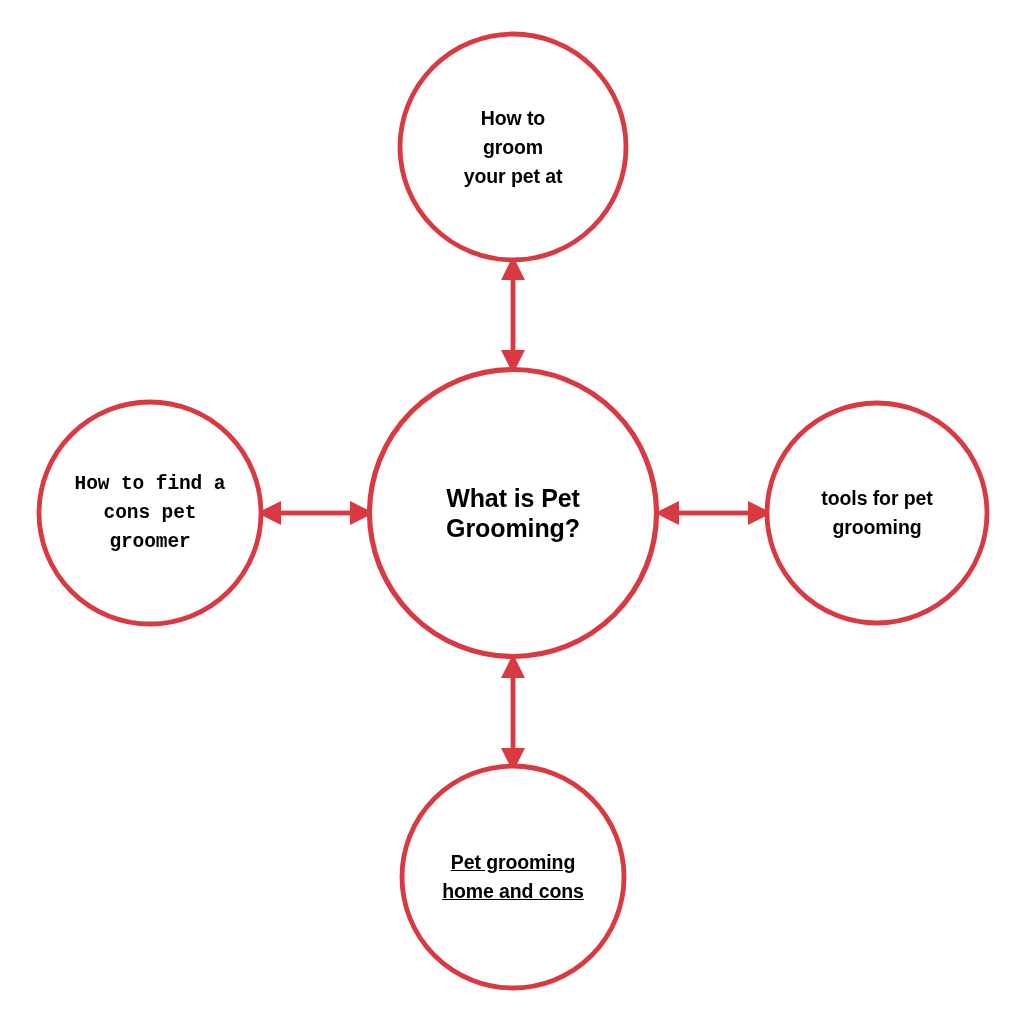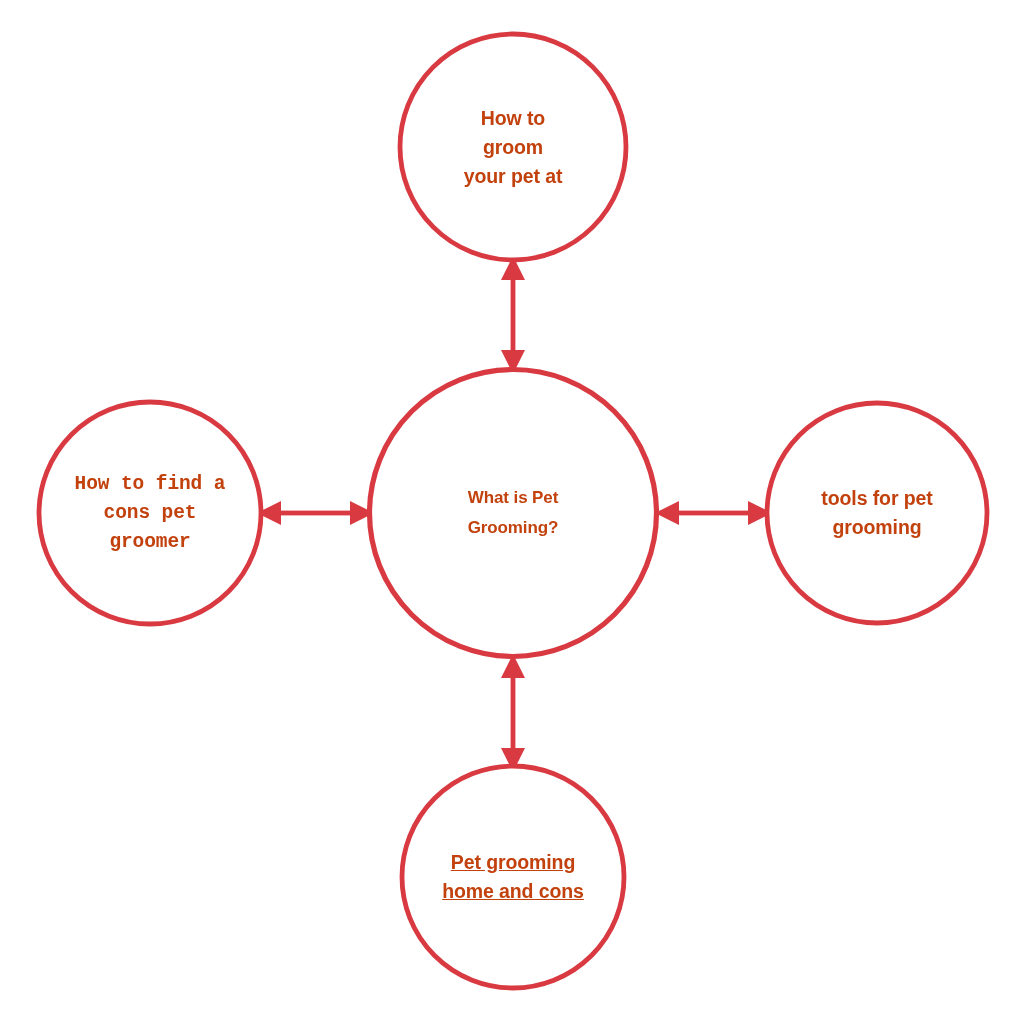--- a/index.html
+++ b/index.html
@@ -25,33 +25,33 @@
     left: 0;
     width: 1024px;
     height: 1024px;
   }
   .node-label {
     position: absolute;
     display: flex;
     align-items: center;
     justify-content: flex-start;
     text-align: center;
-    color: #c2410c;
+    color: #000000;
     font-weight: bold;
     letter-spacing: -0.1px;
     -webkit-font-smoothing: antialiased;
     box-sizing: border-box;
     pointer-events: none;
   }
   .node-label span {
     display: block;
     width: 100%;
   }
   .label-center {
-    font-size: 17px;
+    font-size: 25px;
     line-height: 30px;
   }
   .label-satellite {
     font-size: 19.5px;
     line-height: 29px;
   }
   
   #label-center-box {
     left: 367px;
     top: 367px;

